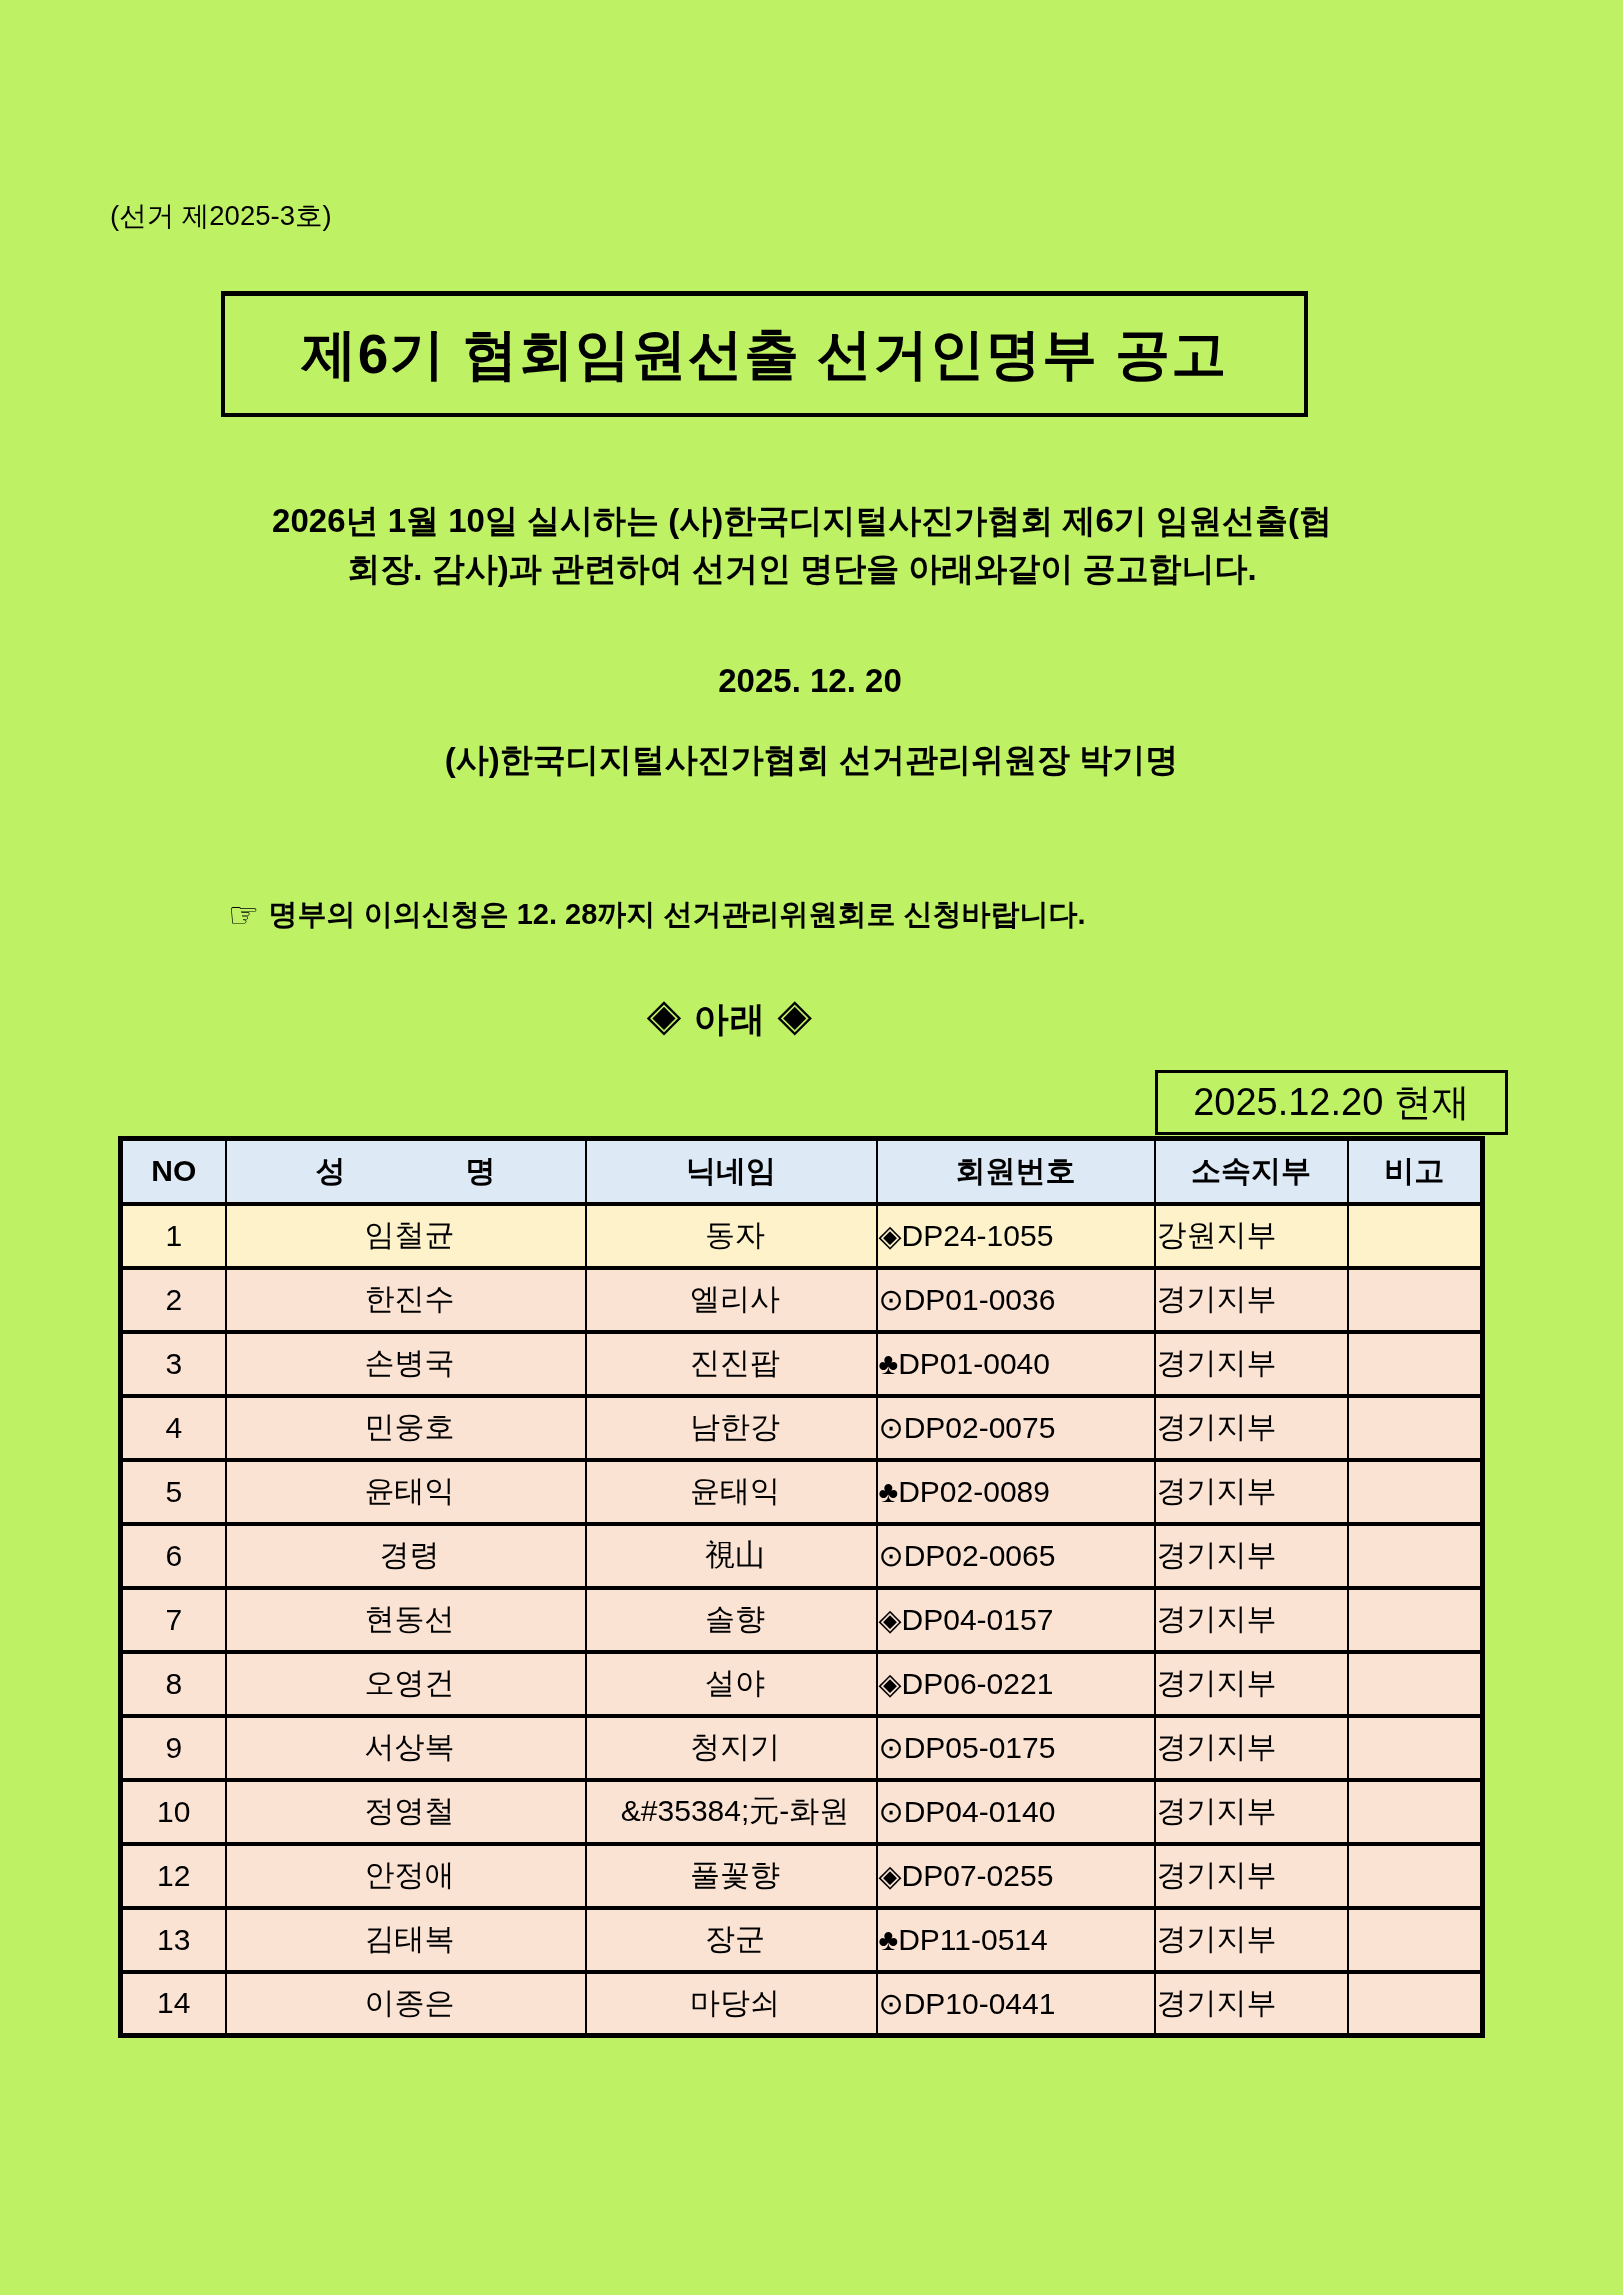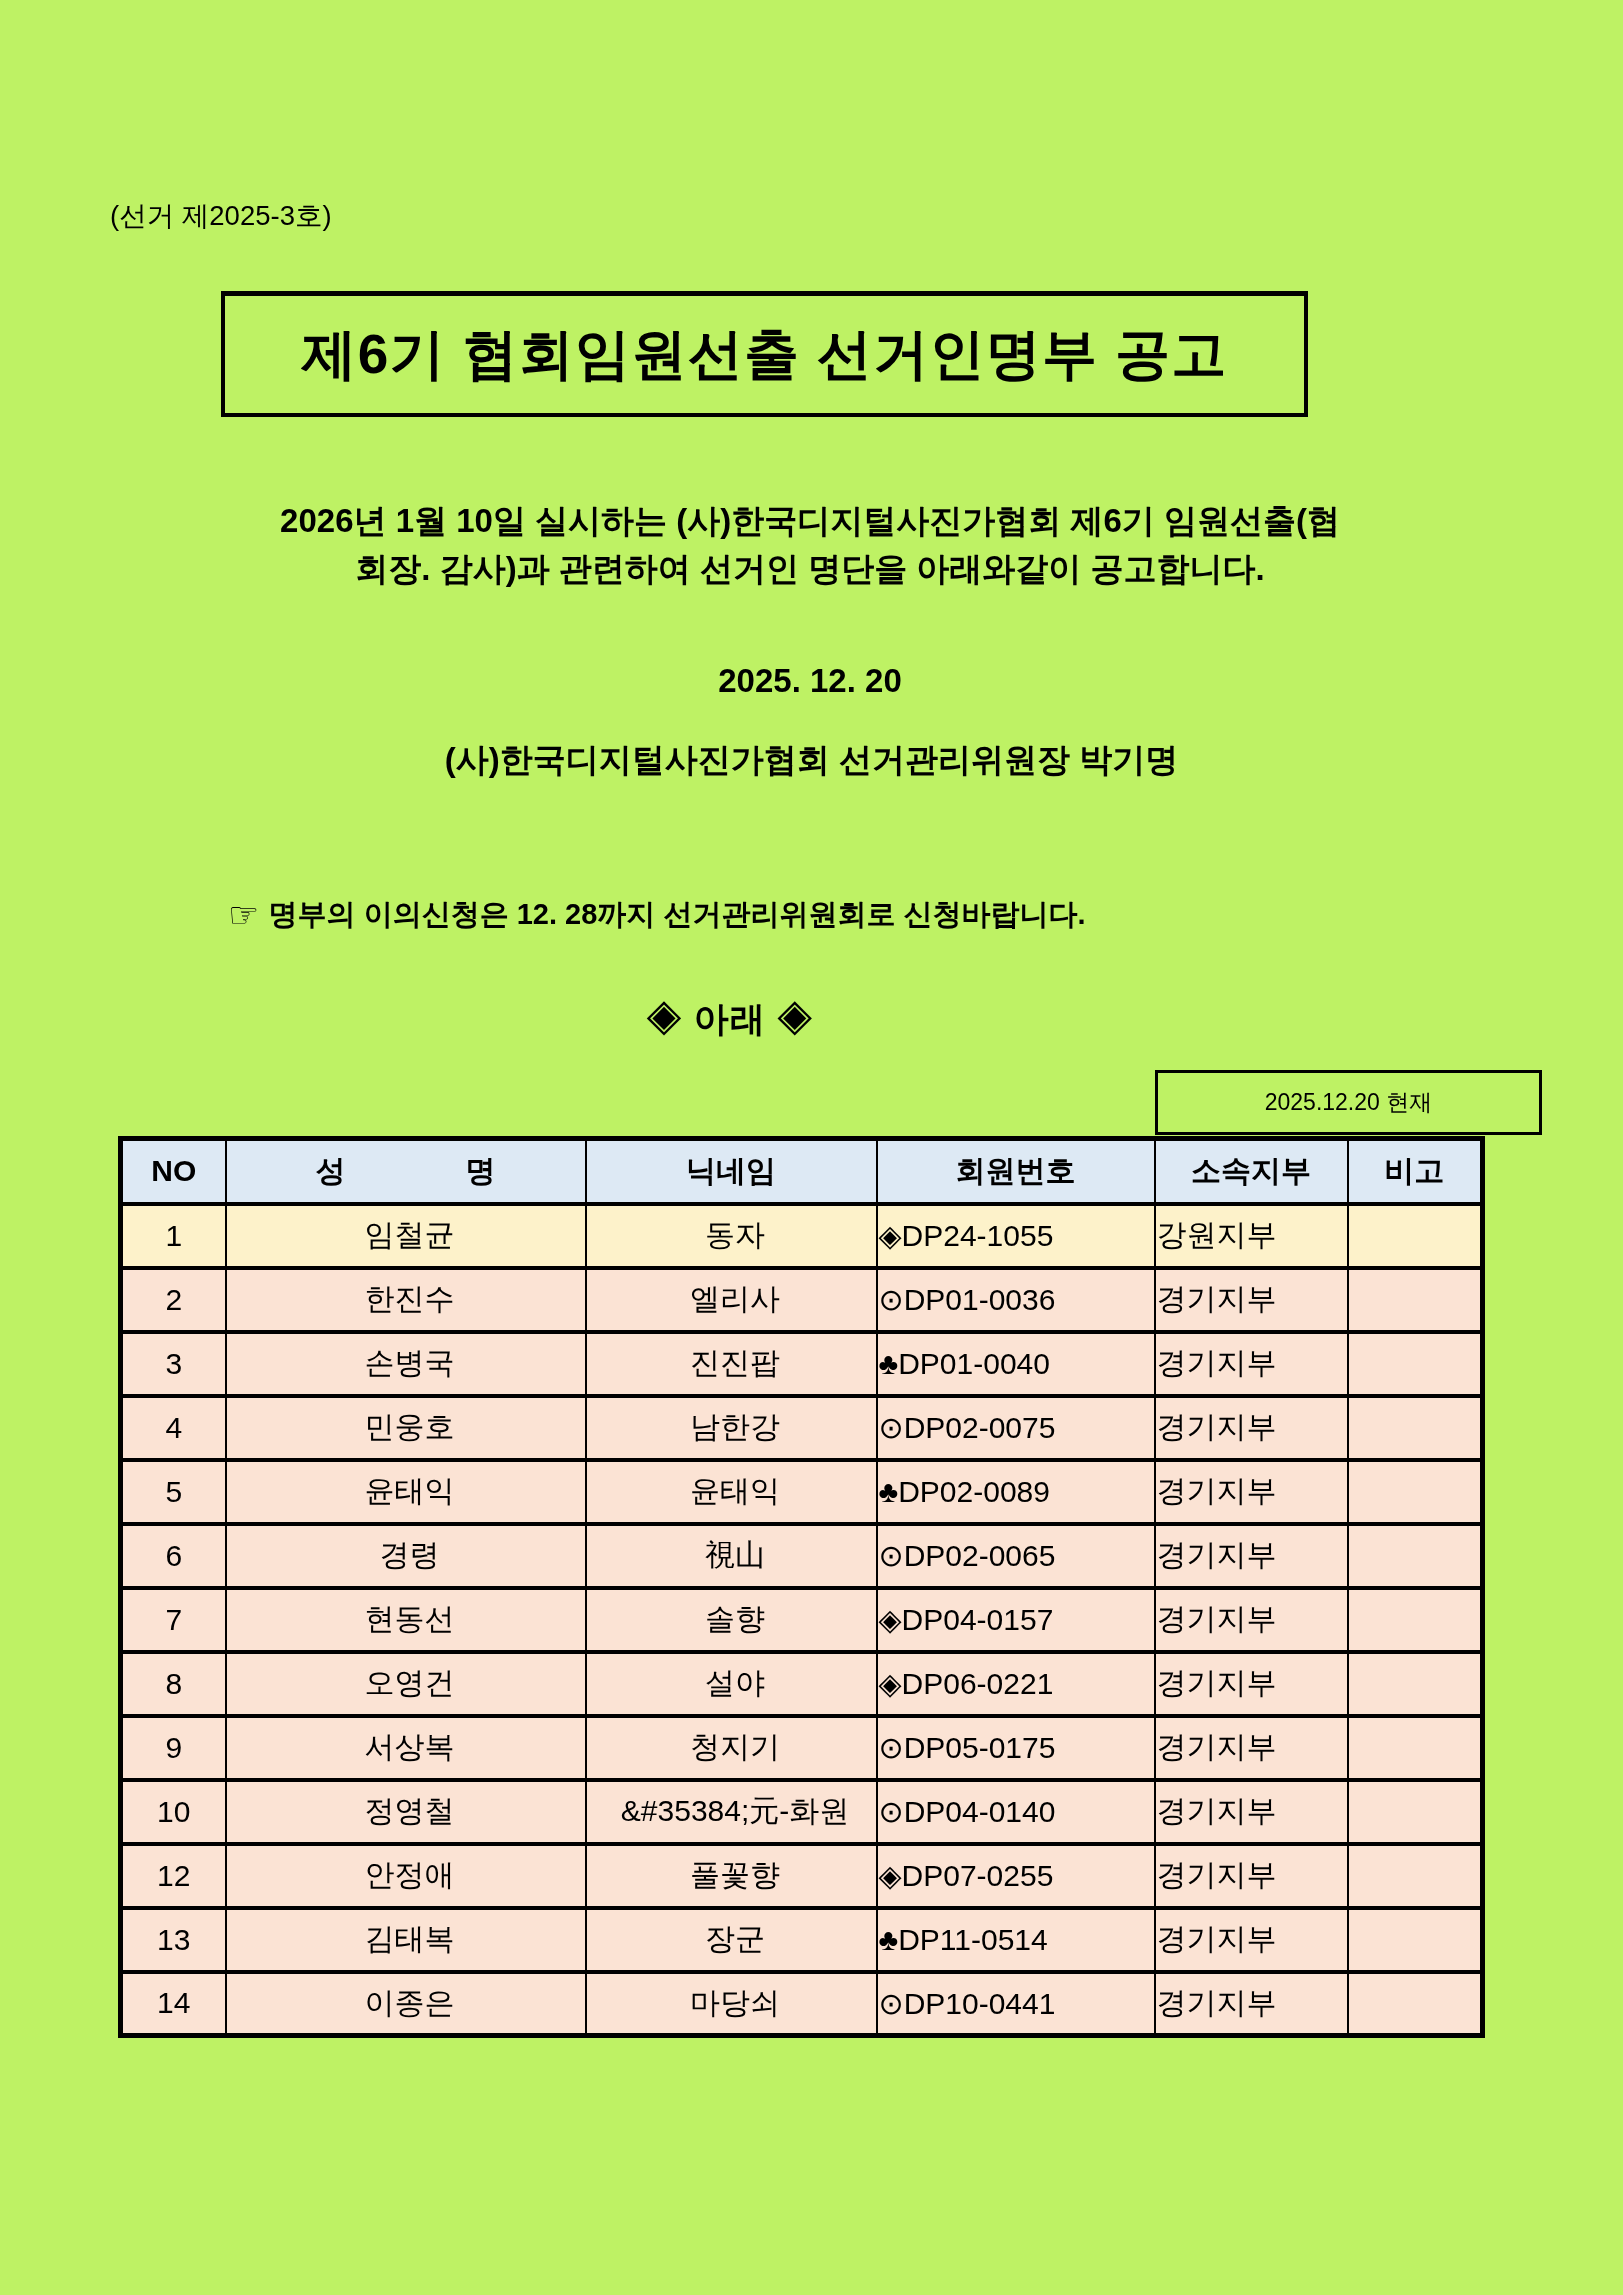--- a/index.html
+++ b/index.html
@@ -19,44 +19,44 @@
     position:absolute;left:221px;top:291px;width:1087px;height:126px;
     border:4.6px solid #000;border-top-width:5.9px;
     display:flex;align-items:center;justify-content:center;
     box-sizing:border-box;
   }
   .title-box .title{
     font-size:55px;font-weight:900;letter-spacing:1.3px;white-space:nowrap;
   }
   .body-par{
     position:absolute;left:0;top:497px;width:1604px;
-    text-align:center;font-size:33px;font-weight:700;line-height:48px;padding-left:8px;
+    text-align:center;font-size:33px;font-weight:700;line-height:48px;
   }
   .date-line{
     position:absolute;left:8px;top:662px;width:1604px;
     text-align:center;font-size:33px;font-weight:700;
   }
   .signer-line{
     position:absolute;left:0;top:738px;width:1623px;
     text-align:center;font-size:33px;font-weight:700;
   }
   .note-line{
     position:absolute;left:228px;top:895px;
     font-size:29px;font-weight:700;
   }
   .note-line .hand{font-size:35px;font-weight:400;vertical-align:-2.6px;margin-right:9.2px;}
   .below-heading{
     position:absolute;left:0;top:996px;width:1460px;
     text-align:center;font-size:35px;font-weight:700;letter-spacing:1.3px;
   }
   .asof-box{
-    position:absolute;left:1155px;top:1070px;width:387px;height:65px;
+    position:absolute;left:1155px;top:1070px;width:353px;height:65px;
     border:3.9px solid #000;box-sizing:border-box;
     display:flex;align-items:center;justify-content:center;
-    font-size:23px;font-weight:400;white-space:pre;
+    font-size:38px;font-weight:400;white-space:pre;
   }
   table.roster{
     position:absolute;left:118px;top:1136px;width:1363px;
     border-collapse:collapse;table-layout:fixed;
     border:5.2px solid #000;
   }
   table.roster th, table.roster td{
     border-left:2.6px solid #000;border-right:2.6px solid #000;
     border-top:4.6px solid #000;border-bottom:4.6px solid #000;
     box-sizing:border-box;

